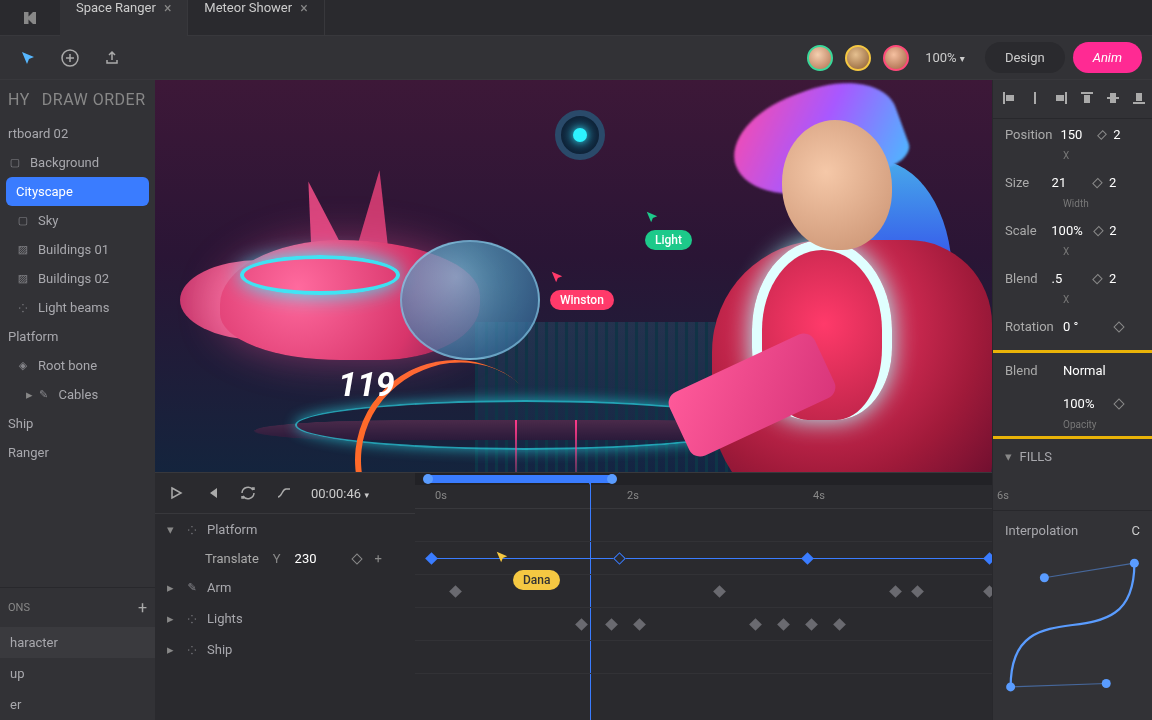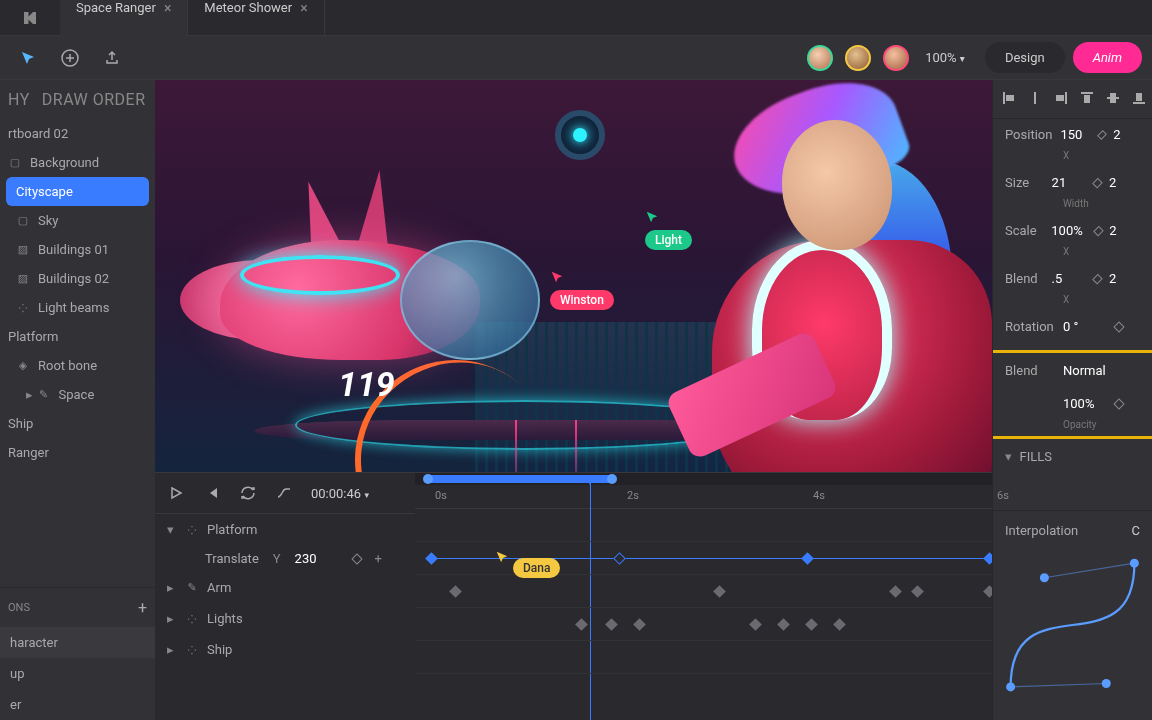--- a/index.html
+++ b/index.html
@@ -200,21 +200,21 @@
       <div class="tree-item">
           <span>Platform</span>
         </div>
       <div class="tree-item indent1">
           <span class="tree-icon">◈</span>
           <span>Root bone</span>
         </div>
       <div class="tree-item indent2">
           <span style="color:#888;margin-right:-4px">▸</span>
           <span class="tree-icon">✎</span>
-          <span>Space</span>
+          <span>Cables</span>
         </div>
       <div class="tree-item">
           <span>Ship</span>
         </div>
       <div class="tree-item">
           <span>Ranger</span>
         </div>
     </div>
     <div class="actions-panel">
       <div class="actions-header">
@@ -338,21 +338,21 @@
           <div class="tl-row"></div>
           <div class="tl-row">
             <div class="kf-line" style="left:14px;width:560px"></div>
             <div class="keyframe" style="left:12px"></div>
             <div class="keyframe hollow" style="left:200px"></div>
             <div class="keyframe" style="left:388px"></div>
             <div class="keyframe" style="left:570px"></div>
             <svg style="position:absolute;left:80px;top:8px" width="14" height="14" viewBox="0 0 16 16" fill="#f5c842">
                 <path d="M2 2l12 5-5 2-2 5z"></path>
               </svg>
-            <div class="tl-cursor-label" style="left:98px;top:16px">Dana</div>
+            <div class="tl-cursor-label" style="left:98px;top:28px">Dana</div>
           </div>
           <div class="tl-row">
             <div class="keyframe grey" style="left:36px"></div>
             <div class="keyframe grey" style="left:300px"></div>
             <div class="keyframe grey" style="left:476px"></div>
             <div class="keyframe grey" style="left:498px"></div>
             <div class="keyframe grey" style="left:570px"></div>
           </div>
           <div class="tl-row">
             <div class="keyframe grey" style="left:162px"></div>

